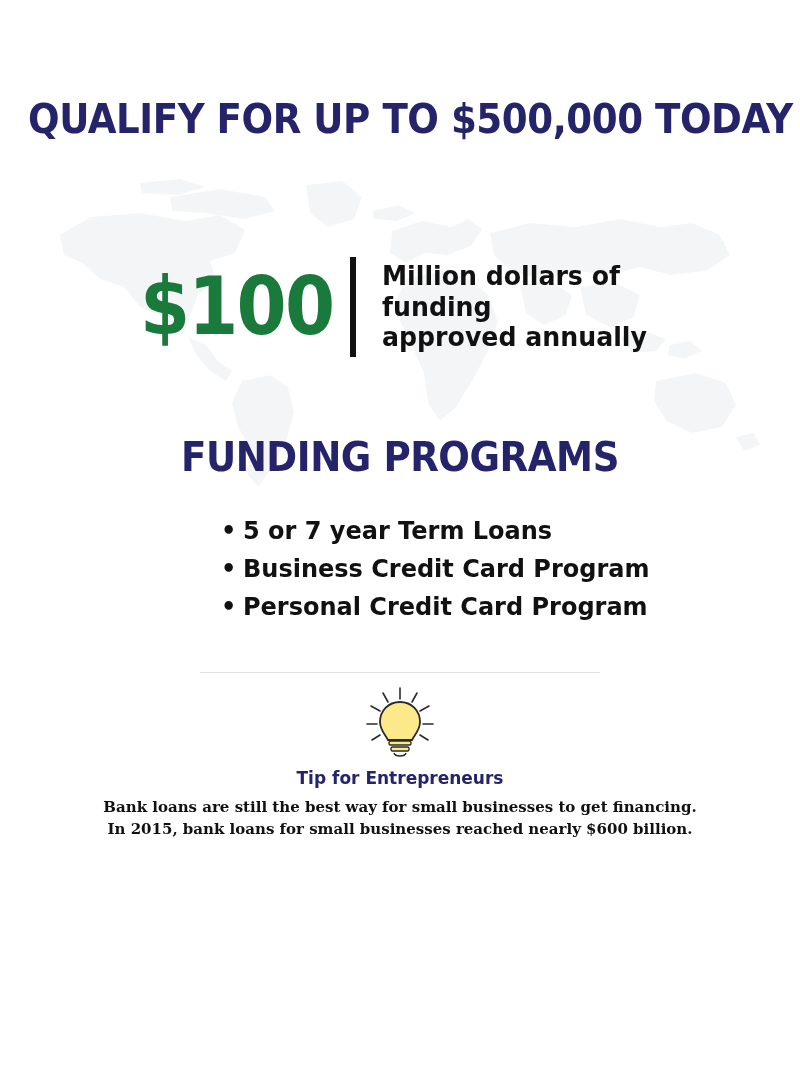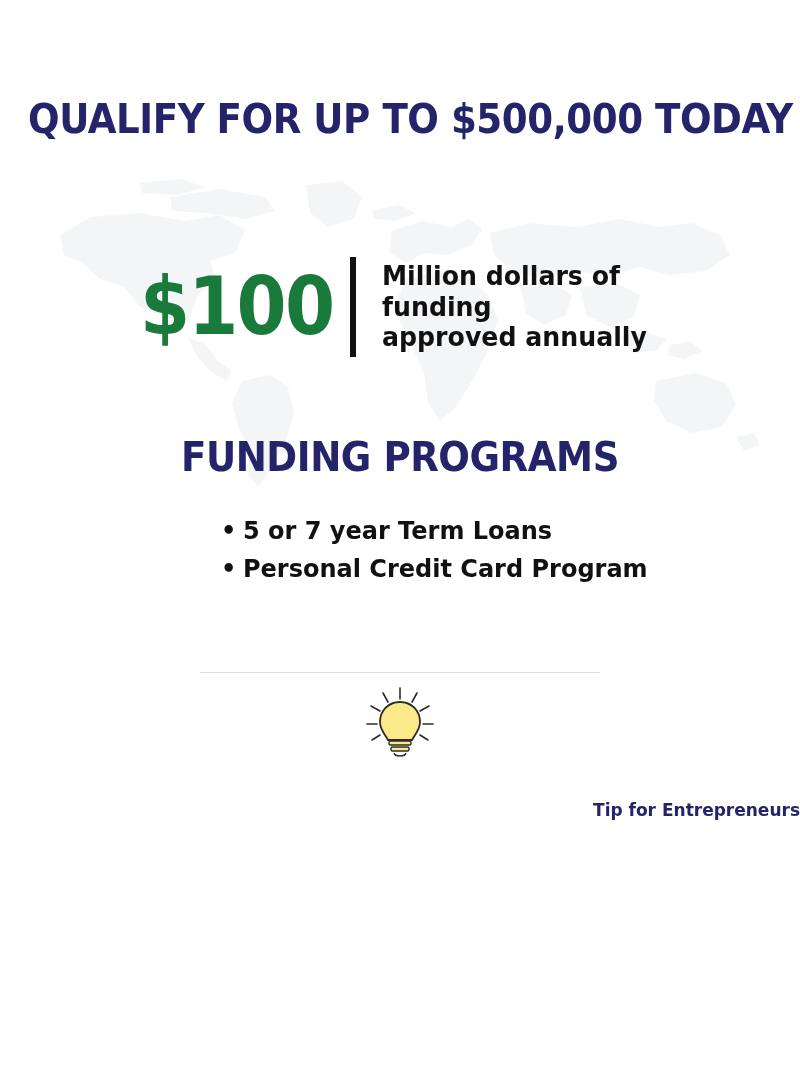--- a/index.html
+++ b/index.html
@@ -135,24 +135,24 @@
   .bulb {
     position: absolute;
     top: 686px;
     left: 355px;
     width: 90px;
     height: 80px;
   }
 
   .tip-title {
     position: absolute;
-    top: 800px;
-    left: 0;
-    width: 800px;
-    text-align: right;
+    top: 768px;
+    left: 0;
+    width: 800px;
+    text-align: center;
     color: #25246b;
     font-family: "DejaVu Sans", sans-serif;
     font-weight: bold;
     font-size: 17px;
   }
 
   .tip-body {
     position: absolute;
     top: 796px;
     left: 0;
@@ -209,20 +209,23 @@
       <div>Million dollars of funding</div>
       <div>approved annually</div>
     </div>
   </div>
 
   <div class="section-title">FUNDING PROGRAMS</div>
 
   <ul class="program-list">
     <li>
       <span class="bullet">•</span><span>5 or 7 year Term Loans</span>
+    </li>
+    <li>
+      <span class="bullet">•</span><span>Business Credit Card Program</span>
     </li>
     <li>
       <span class="bullet">•</span><span>Personal Credit Card Program</span>
     </li>
   </ul>
 
   <div class="hr"></div>
 
   <svg class="bulb" viewBox="0 0 90 80" xmlns="http://www.w3.org/2000/svg">
     <g stroke="#2b2b2b" stroke-width="1.6" stroke-linecap="round">
@@ -237,14 +240,18 @@
       <line x1="73" y1="54" x2="65" y2="49"></line>
     </g>
     <path d="M45,16 C33,16 25,25 25,36 C25,44 30,48 33,54 L57,54 C60,48 65,44 65,36 C65,25 57,16 45,16 Z" fill="#fbe98a" stroke="#2b2b2b" stroke-width="1.8"></path>
     <rect x="34" y="55" width="22" height="4" rx="1.5" fill="#fbe98a" stroke="#2b2b2b" stroke-width="1.4"></rect>
     <rect x="36" y="61" width="18" height="4" rx="1.5" fill="#fbe98a" stroke="#2b2b2b" stroke-width="1.4"></rect>
     <path d="M39,67 C40,71 50,71 51,67" fill="none" stroke="#2b2b2b" stroke-width="1.4"></path>
   </svg>
 
   <div class="tip-title">Tip for Entrepreneurs</div>
 
+  <div class="tip-body">
+    <div>Bank loans are still the best way for small businesses to get financing.</div>
+    <div>In 2015, bank loans for small businesses reached nearly $600 billion.</div>
+  </div>
 
 </div>
 
 </body></html>

